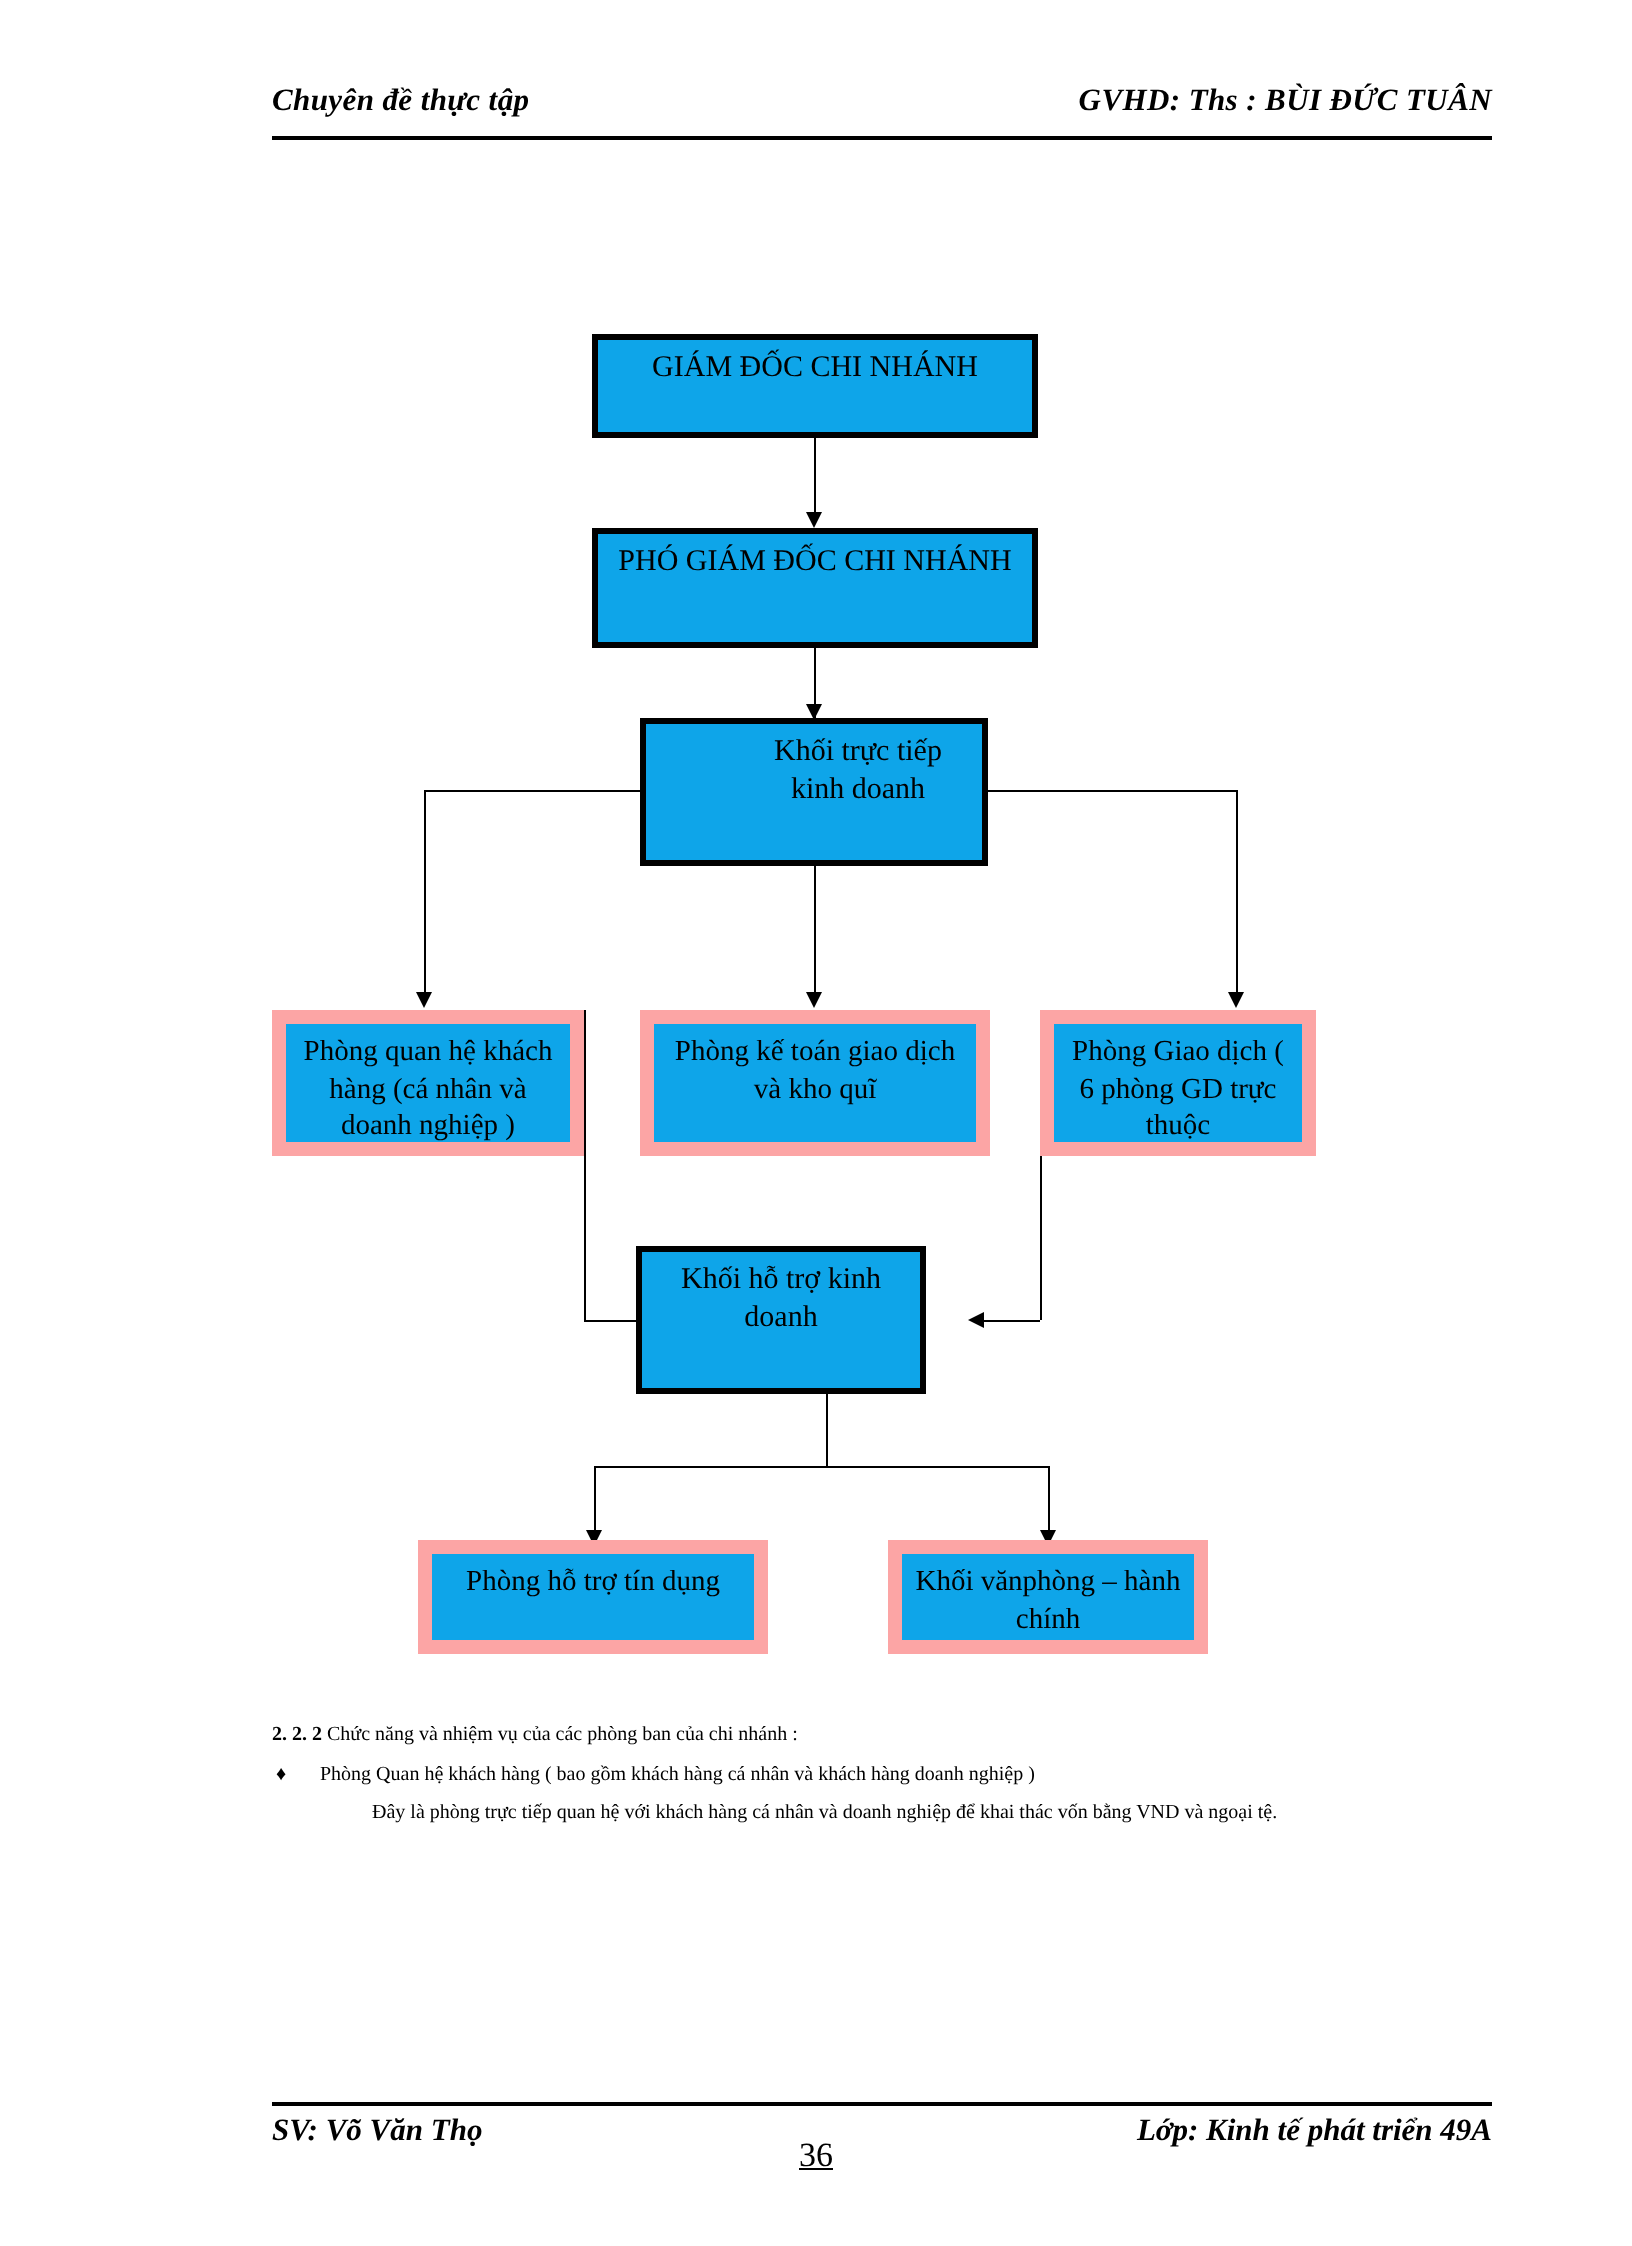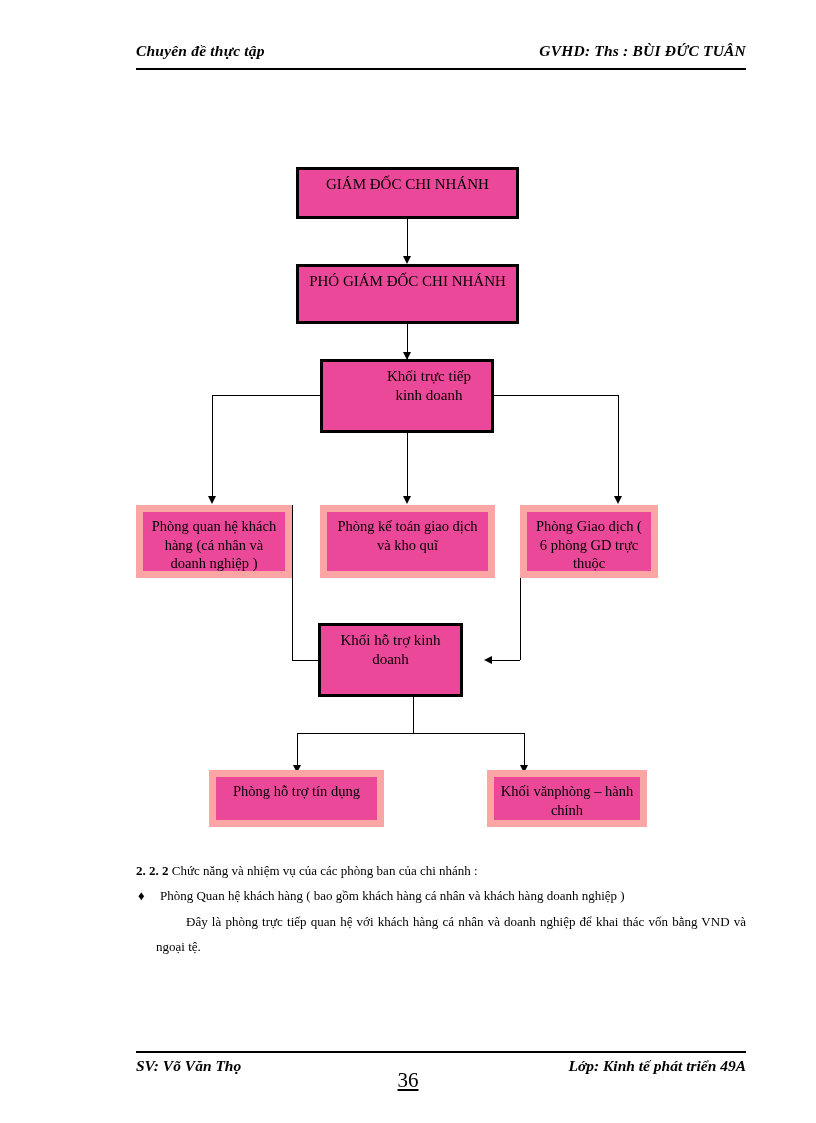--- a/index.html
+++ b/index.html
@@ -53,21 +53,21 @@
   .diagram {
     position: absolute;
     left: 0;
     top: 0;
     width: 816px;
     height: 860px;
   }
   .node {
     position: absolute;
     box-sizing: border-box;
-    background: #ec4899;
+    background: #0ea5e9;
     text-align: center;
     line-height: 1.28;
     z-index: 3;
   }
   .node .txt {
     display: block;
     padding-top: 5px;
     padding-left: 6px;
     padding-right: 6px;
   }
@@ -113,21 +113,21 @@
     border-right: 8px solid #000000;
     z-index: 2;
   }
 
   
   .body-text {
     position: absolute;
     left: 136px;
     top: 858px;
     width: 610px;
-    font-size: 13px;
+    font-size: 10px;
     line-height: 1.95;
   }
   .para { margin: 0; text-align: justify; }
   .para.heading { text-indent: 0; }
   .para.bullet { text-indent: 0; padding-left: 24px; position: relative; }
   .bullet-mark {
     position: absolute;
     left: 2px;
     top: 0;
   }
@@ -154,21 +154,21 @@
     font-weight: bold;
     font-style: italic;
     font-size: 15.5px;
   }
   .page-number {
     position: absolute;
     left: 0;
     top: 1068px;
     width: 816px;
     text-align: center;
-    font-size: 21px;
+    font-size: 17px;
     font-style: normal;
     font-weight: normal;
     text-decoration: underline;
   }
 </style>
 </head>
 <body>
 
 <div class="page">
 
@@ -238,21 +238,21 @@
     <div class="ln h" style="left:297px; top:733px; width:228px;"></div>
     <div class="ln v" style="left:297px; top:733px; height:35px;"></div>
     <div class="arrow-down" style="left:293px; top:765px;"></div>
     <div class="ln v" style="left:524px; top:733px; height:35px;"></div>
     <div class="arrow-down" style="left:520px; top:765px;"></div>
 
     <div class="node thin f14" style="left:209px; top:770px; width:175px; height:57px;">
       <span class="txt">Phòng hỗ trợ tín dụng</span>
     </div>
 
-    <div class="node thin f14" style="left:444px; top:770px; width:160px; height:57px;margin-left:43px;">
+    <div class="node thin f14" style="left:444px; top:770px; width:160px; height:57px;">
       <span class="txt">Khối vănphòng – hành chính</span>
     </div>
 
   </div>
 
   <div class="body-text">
     <p class="para heading"><span class="num-bold">2. 2. 2</span><span> Chức năng và nhiệm vụ của các phòng ban của chi nhánh :</span></p>
     <p class="para bullet"><span class="bullet-mark">♦</span><span>Phòng Quan hệ khách hàng ( bao gồm khách hàng cá nhân và khách hàng doanh nghiệp )</span></p>
     <p class="para indent">Đây là phòng trực tiếp quan hệ với khách hàng cá nhân và doanh nghiệp để khai thác vốn bằng VND và ngoại tệ.</p>
   </div>

